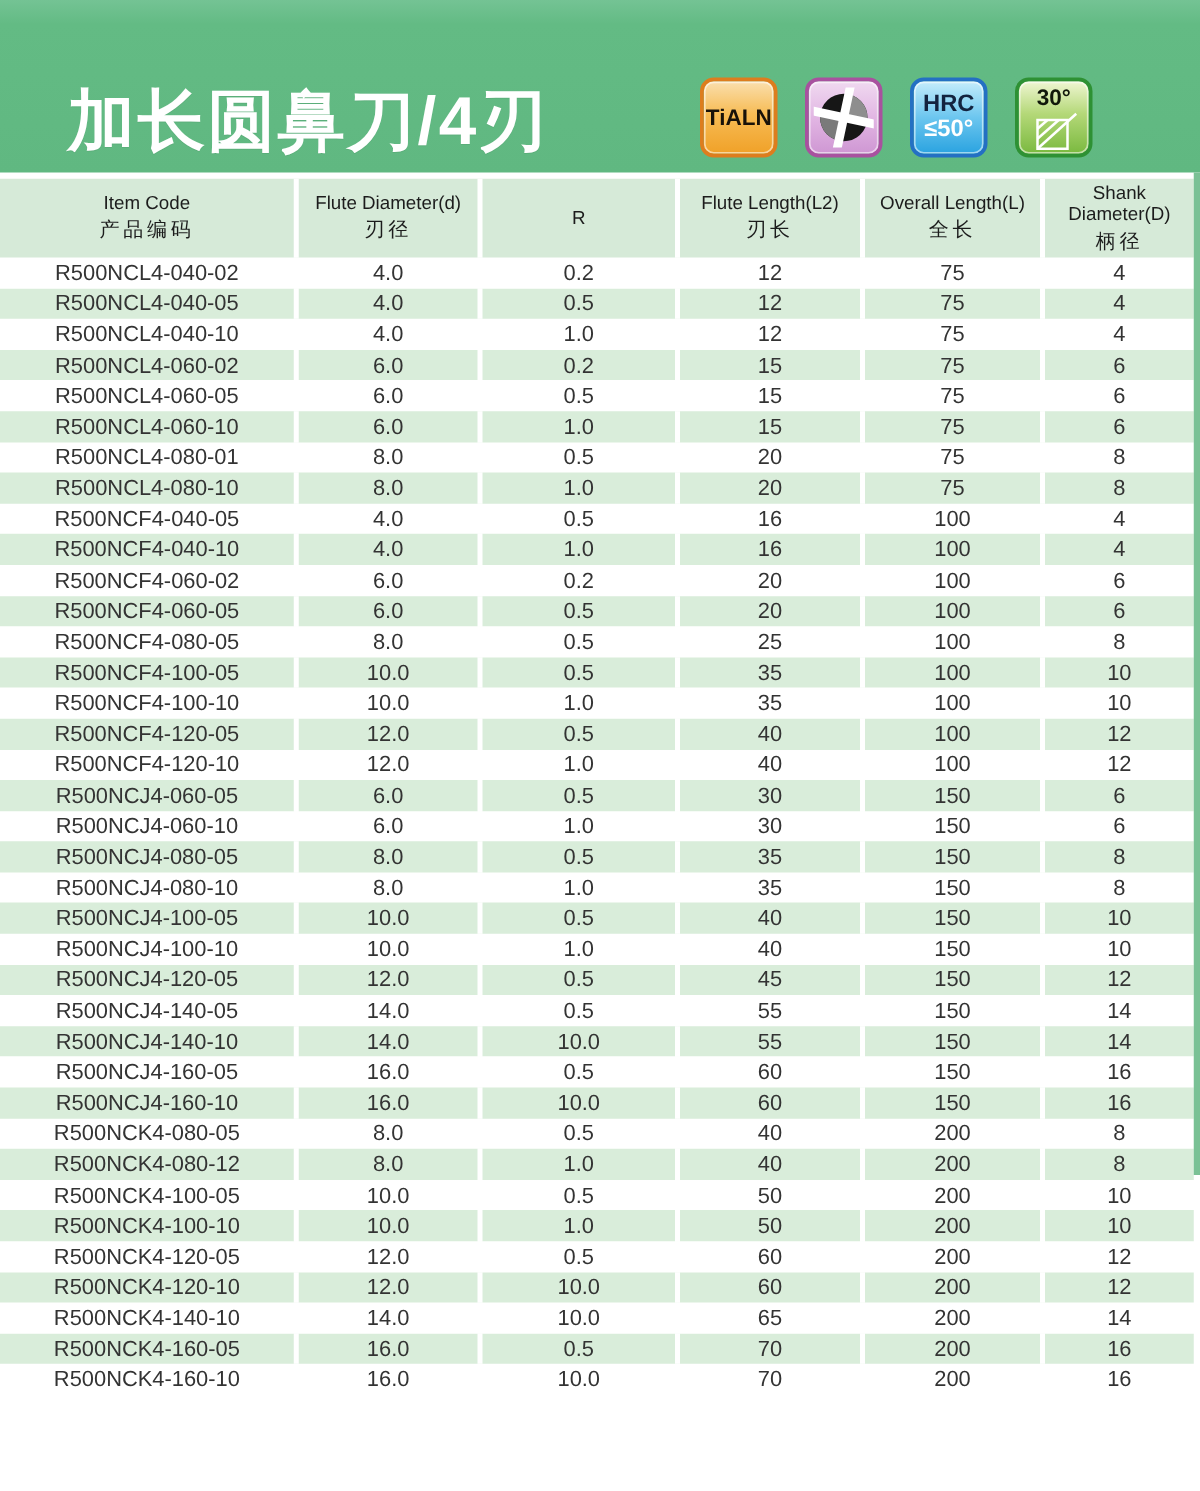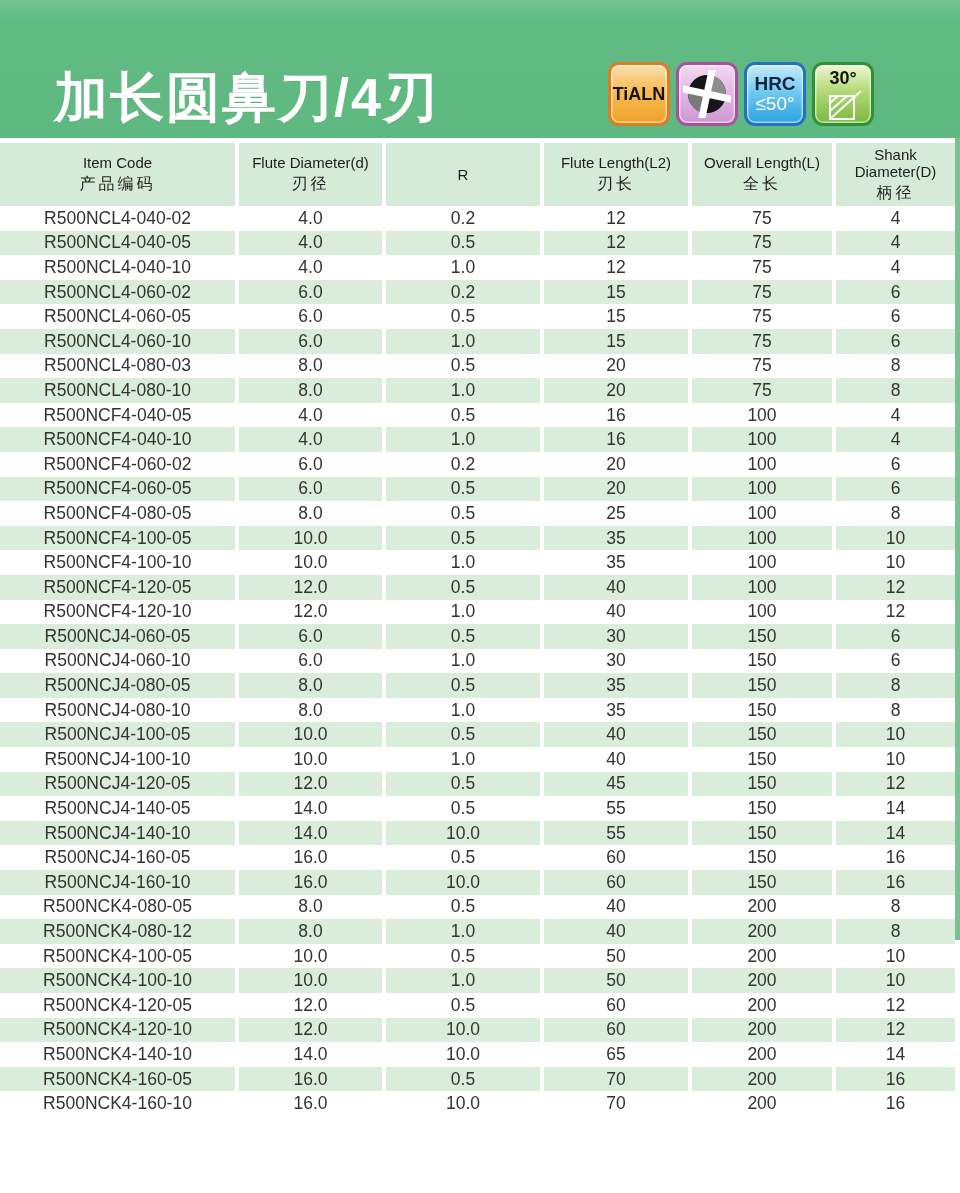--- a/index.html
+++ b/index.html
@@ -24,21 +24,21 @@
   }
   .banner h1 {
     margin: 0;
     color: #ffffff;
     font-size: 54px;
     font-weight: bold;
     letter-spacing: 2px;
     line-height: 1.05;
     text-shadow: 0 1px 0 rgba(0,0,0,0.06);
   }
-  .badges { display: flex; gap: 6px; align-items: flex-end; }
+  .badges { display: flex; gap: 22px; align-items: flex-end; }
   .badge {
     width: 62px; height: 64px;
     border-radius: 11px;
     box-sizing: border-box;
     display: flex; flex-direction: column;
     align-items: center; justify-content: center;
     box-shadow: inset 0 0 0 1.5px rgba(255,255,255,0.55);
   }
   .badge-tialn {
     border: 3px solid #dd7d1e;
@@ -48,21 +48,21 @@
   .badge-cross {
     border: 3px solid #a8519f;
     background: linear-gradient(180deg, #f0d9f0 0%, #e0b3e2 55%, #cf97d3 100%);
   }
   .badge-hrc {
     border: 3px solid #2470c3;
     background: linear-gradient(180deg, #c4ecfb 0%, #6cc6ef 50%, #2aa3e0 100%);
     line-height: 1.05;
   }
   .badge-hrc .hrc-top { color: #13233f; font-size: 19px; font-weight: bold; }
-  .badge-hrc .hrc-bottom { color: #ffffff; font-size: 19px; font-weight: normal; }
+  .badge-hrc .hrc-bottom { color: #ffffff; font-size: 19px; font-weight: bold; }
   .badge-helix {
     border: 3px solid #2e9134;
     background: linear-gradient(180deg, #eff6d2 0%, #b4d878 45%, #7ab93f 100%);
     color: #11180a; font-size: 18px; font-weight: bold;
     justify-content: flex-start; padding-top: 3px;
   }
   .badge svg { display: block; }
 
   
   .table-wrap { margin-top: 5px; }
@@ -229,21 +229,21 @@
           </tr>
           <tr>
             <td>R500NCL4-060-10</td>
             <td>6.0</td>
             <td>1.0</td>
             <td>15</td>
             <td>75</td>
             <td>6</td>
           </tr>
           <tr>
-            <td>R500NCL4-080-03</td>
+            <td>R500NCL4-080-01</td>
             <td>8.0</td>
             <td>0.5</td>
             <td>20</td>
             <td>75</td>
             <td>8</td>
           </tr>
           <tr>
             <td>R500NCL4-080-10</td>
             <td>8.0</td>
             <td>1.0</td>

